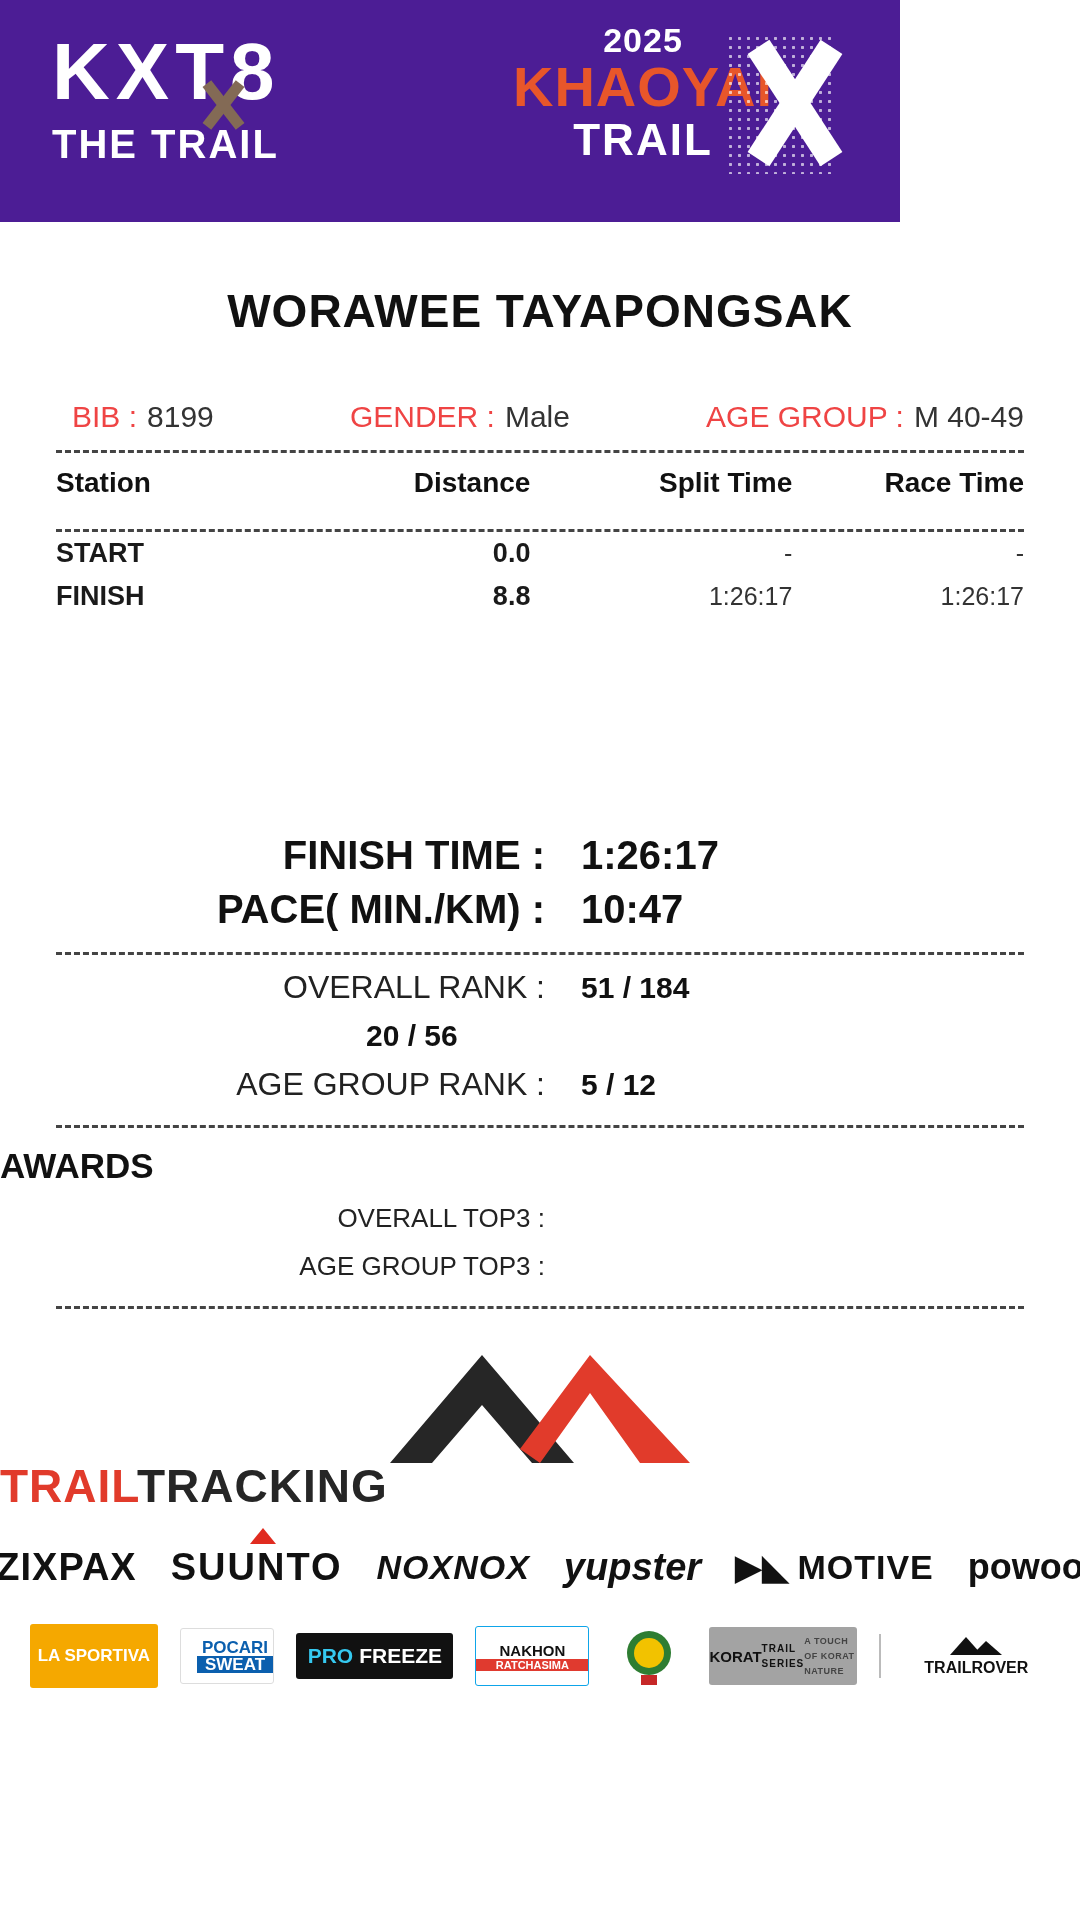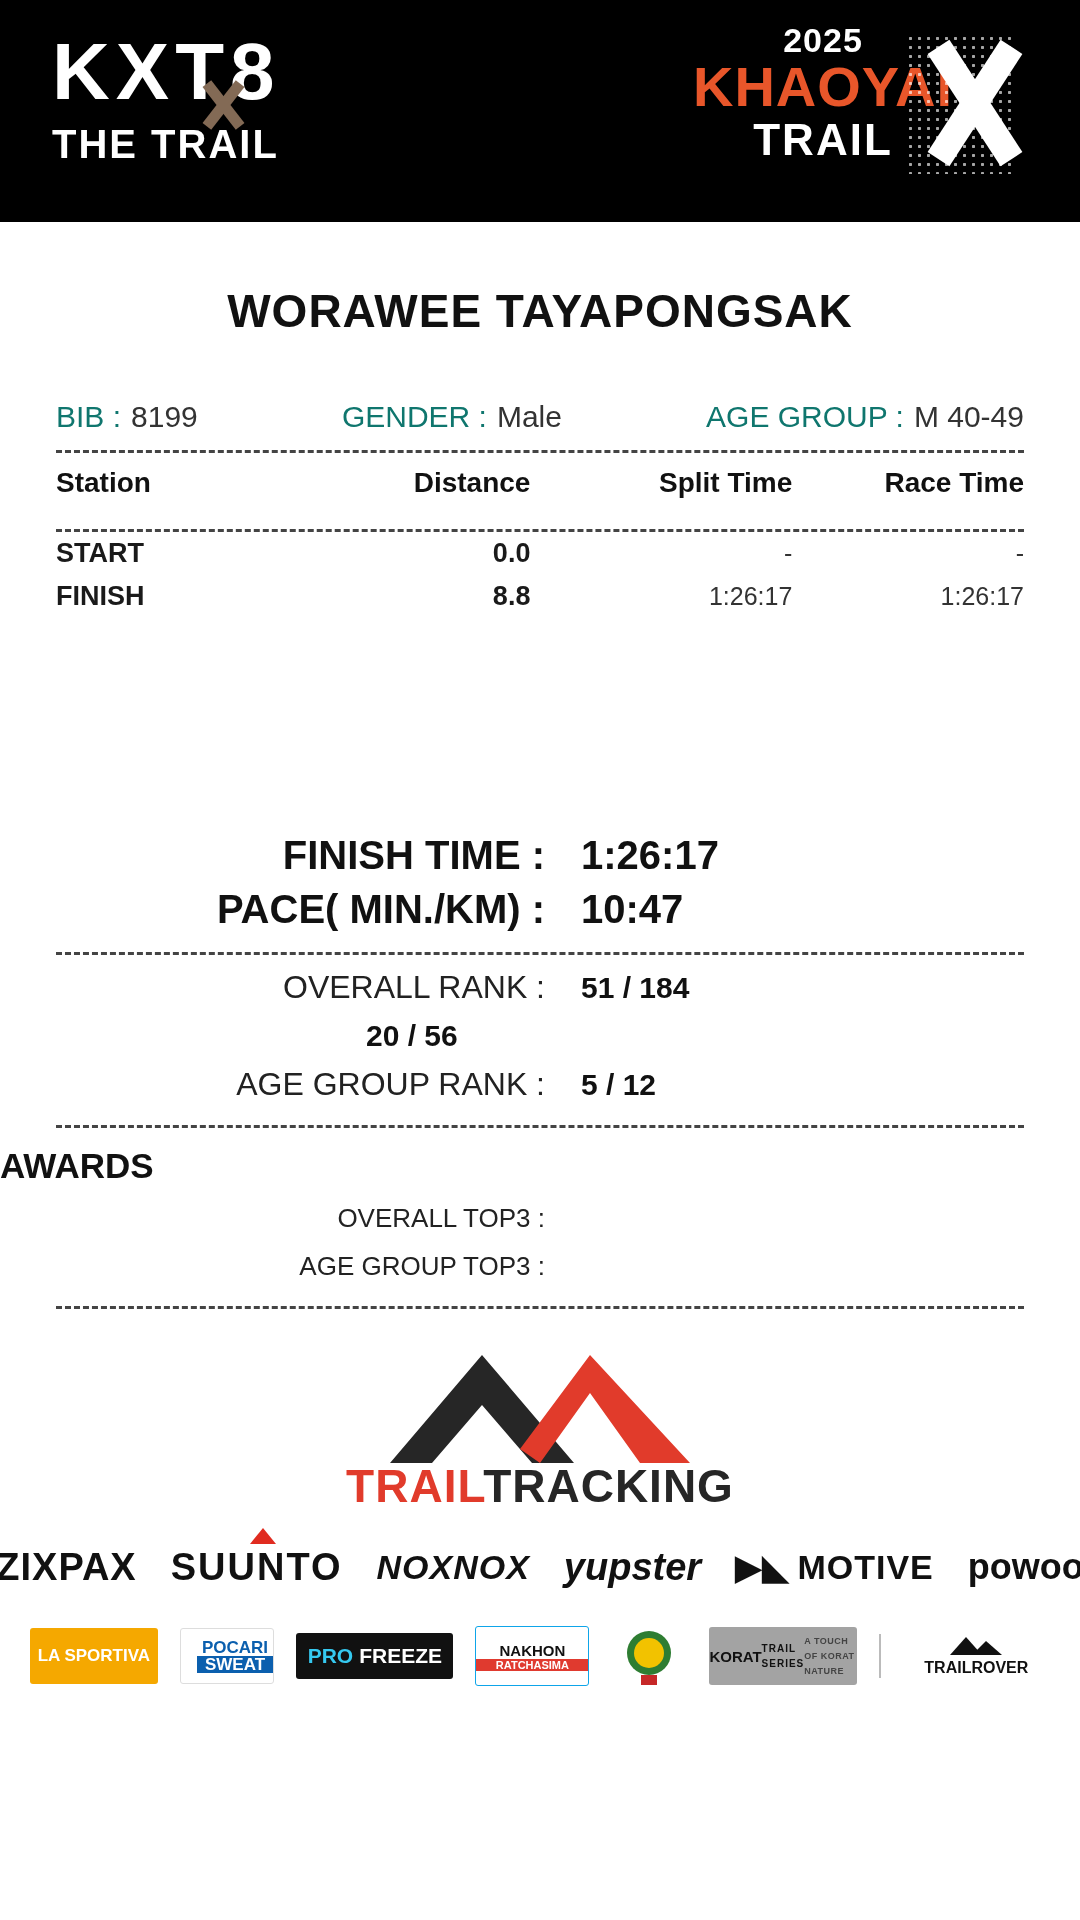--- a/index.html
+++ b/index.html
@@ -9,22 +9,22 @@
     background: #ffffff;
     font-family: "Liberation Sans", sans-serif;
     color: #1a1a1a;
     overflow: hidden;
   }
   .page { position: relative; width: 1080px; height: 1920px; background:#fff; }
 
   
   .header {
     position: relative;
-    width: 1080px; height: 222px;
-    background: #000000;
+    width: 900px; height: 222px;
+    background: #4c1d95;
     overflow: hidden;
   }
   .kxt-block {
     position: absolute; left: 52px; top: 30px;
     color: #fff;
   }
   .kxt-title {
     font-size: 80px; font-weight: 700; letter-spacing: 6px;
     line-height: 84px; color:#fff;
     font-family: "Liberation Sans", sans-serif;
@@ -95,21 +95,21 @@
   
   .meta-row {
     margin-top: 62px;
     padding: 0 56px;
     display: flex;
     justify-content: space-between;
     align-items: baseline;
     font-size: 30px;
   }
   .meta-item { display:flex; align-items:baseline; gap:10px; white-space:nowrap; }
-  .meta-label { color:#0f766e; }
+  .meta-label { color:#ef4444;margin-left:16px; }
   .meta-value { color:#333; }
 
   .dashed {
     margin: 16px 56px 0 56px;
     border-top: 3px dashed #444;
     height: 0;
   }
 
   
   .splits {
@@ -165,21 +165,20 @@
   .award-line {
     display:flex; align-items: baseline; justify-content:center;
     font-size: 26px; line-height: 48px;
   }
   .award-line .aw-label { width: 430px; text-align: right; color:#222; }
   .award-line .aw-value { width: 420px; text-align: left; padding-left: 36px; color:#111; }
 
   
   .tt-logo {
     margin-top: 46px;
-    text-align:center;
     position: relative;
     height: 170px;
   }
   .tt-mark { position:relative; width: 300px; height: 110px; margin: 0 auto; }
   .tt-mark svg { display:block; }
   .tt-word {
     font-size: 46px; font-weight: 700; letter-spacing: 1px;
     margin-top: -6px;
   }
   .tt-word .t1 { color:#E13B2B; }
@@ -208,21 +207,21 @@
   .sponsors-2 {
     display:flex; align-items:center; justify-content:center;
     gap: 22px; margin-top: 18px; padding: 0 30px;
     height: 78px;
   }
   .sp-box {
     display:flex; align-items:center; justify-content:center;
     font-weight:700; color:#fff; font-size: 20px;
     border-radius: 3px;
   }
-  .sp-lasportiva { width: 130px; height: 56px; background:#F5A800; color:#fff; font-size:17px; flex-direction:column; gap:2px;}
+  .sp-lasportiva { width: 130px; height: 64px; background:#F5A800; color:#fff; font-size:17px; flex-direction:column; gap:2px;}
   .sp-pocari { width: 96px; height: 56px; background:#fff; color:#0B5FAE; font-size:17px; flex-direction:column; line-height:17px; border:1px solid #ddd;padding-left:16px;}
   .sp-pocari .s2 { background:#0B5FAE; color:#fff; width:100%; text-align:center; }
   .sp-profreeze { width: 160px; height: 46px; background:#111; color:#fff; font-size:21px; gap:6px;}
   .sp-profreeze .pf1 { color:#35C9F0; }
   .sp-nakhon { width: 116px; height: 60px; background:#fff; color:#111; font-size:15px; flex-direction:column; border:1px solid #0ea5e9;}
   .sp-nakhon .nb { background:#E03A2F; color:#fff; width:100%; text-align:center; font-size:11px;}
   .sp-emblem { width: 76px; height: 66px; }
   .sp-korat { width: 150px; height: 58px; background:#a3a3a3; color:#111; font-size:15px; flex-direction:row; line-height:15px;}
   .sp-korat .ks { font-size: 10px; letter-spacing:1px; }
   .sp-korat .kt { font-size: 9px; letter-spacing:.5px; color:#444;}

